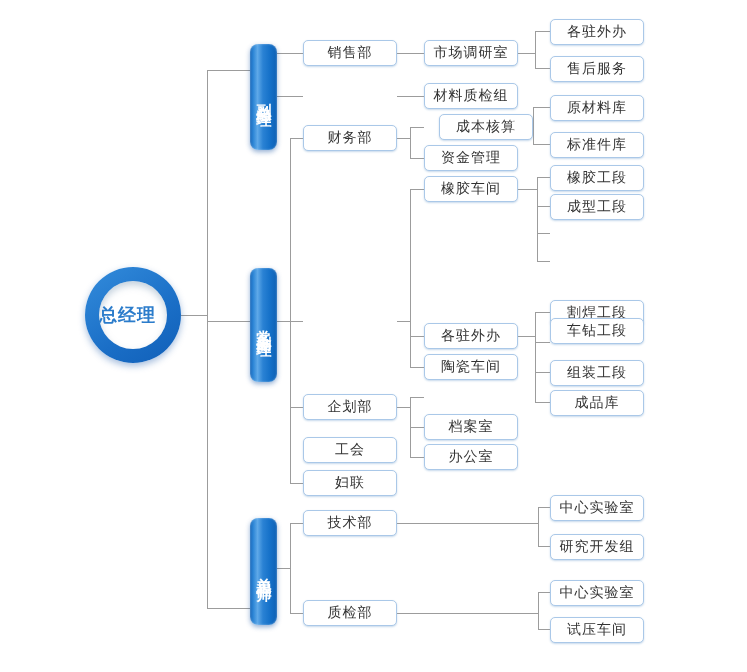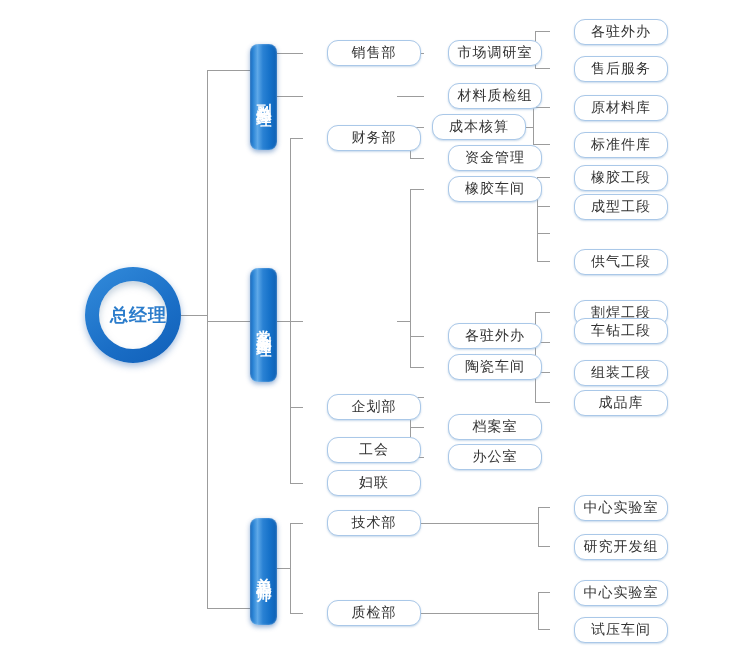--- a/index.html
+++ b/index.html
@@ -2,46 +2,45 @@
 <html style="--line: #9c9c9c; --box-border: #aac8e8;"><head>
 <meta charset="utf-8">
 <title>Diagram</title>
 <style>
   html,body{margin:0;padding:0;background:#ffffff;}
   body{font-family:"Liberation Sans","DejaVu Sans",sans-serif;}
   #canvas{position:relative;width:747px;height:672px;background:#ffffff;overflow:hidden;}
   .seg{position:absolute;background:var(--line,#9c9c9c);}
   .node{
     position:absolute;box-sizing:border-box;width:94px;height:26px;
-    background:#ffffff;border:1px solid var(--box-border,#aac8e8);border-radius:11px;
+    background:#ffffff;border:1px solid var(--box-border,#aac8e8);border-radius:5px;
     display:flex;align-items:center;justify-content:center;
     font-size:14px;color:#333333;letter-spacing:1px;
     box-shadow:0 1px 2px rgba(130,170,210,.45);
     white-space:nowrap;
-    margin-left:24px;
   }
   .bar{
     position:absolute;box-sizing:border-box;width:27px;left:250px;
     border-radius:8px;
     background:linear-gradient(90deg,#1565b8 0%,#2d86d6 12%,#5fa9e8 28%,#2a82d4 48%,#1470c8 75%,#0e60b4 100%);
     color:#ffffff;font-size:15px;font-weight:bold;
     writing-mode:vertical-rl;text-orientation:upright;
     display:flex;align-items:center;justify-content:center;
     letter-spacing:3px;
     box-shadow:0 2px 5px rgba(20,80,160,.45), inset 0 0 2px rgba(255,255,255,.55);
   }
   .root{
     position:absolute;left:85px;top:267px;width:96px;height:96px;border-radius:50%;
     background:linear-gradient(145deg,#2f87d8 10%,#1a6ec6 60%,#105fb8 100%);
     display:flex;align-items:center;justify-content:center;
     box-shadow:0 3px 7px rgba(30,90,170,.40);
   }
   .root-inner{
     width:68px;height:68px;border-radius:50%;background:#ffffff;
-    display:flex;align-items:center;justify-content:flex-end;
+    display:flex;align-items:center;justify-content:flex-start;
     box-shadow:inset 0 4px 7px rgba(140,165,190,.50);
   }
   .root-label{color:#2b7ccb;font-size:18px;font-weight:bold;letter-spacing:1px;white-space:nowrap;}
 </style>
 </head>
 <body>
 
 <div id="canvas">
 
   <div id="lines">
@@ -120,35 +119,34 @@
   <div class="node" style="left:303px;top:40px">销售部</div>
   <div class="node" style="left:303px;top:125px">财务部</div>
   <div class="node" style="left:303px;top:394px">企划部</div>
   <div class="node" style="left:303px;top:437px">工会</div>
   <div class="node" style="left:303px;top:470px">妇联</div>
   <div class="node" style="left:303px;top:510px">技术部</div>
   <div class="node" style="left:303px;top:600px">质检部</div>
 
   <div class="node" style="left:424px;top:40px">市场调研室</div>
   <div class="node" style="left:424px;top:83px">材料质检组</div>
-  <div class="node" style="left:408px;top:114px">成本核算</div>
+  <div class="node" style="left:439px;top:114px">成本核算</div>
   <div class="node" style="left:424px;top:145px">资金管理</div>
   <div class="node" style="left:424px;top:176px">橡胶车间</div>
   <div class="node" style="left:424px;top:323px">各驻外办</div>
   <div class="node" style="left:424px;top:354px">陶瓷车间</div>
   <div class="node" style="left:424px;top:414px">档案室</div>
   <div class="node" style="left:424px;top:444px">办公室</div>
 
   <div class="node" style="left:550px;top:19px">各驻外办</div>
   <div class="node" style="left:550px;top:56px">售后服务</div>
   <div class="node" style="left:550px;top:95px">原材料库</div>
   <div class="node" style="left:550px;top:132px">标准件库</div>
   <div class="node" style="left:550px;top:165px">橡胶工段</div>
   <div class="node" style="left:550px;top:194px">成型工段</div>
-  <div class="node" style="left:550px;top:249px">供气工段</div>
   <div class="node" style="left:550px;top:300px">割焊工段</div>
   <div class="node" style="left:550px;top:318px">车钻工段</div>
   <div class="node" style="left:550px;top:360px">组装工段</div>
   <div class="node" style="left:550px;top:390px">成品库</div>
   <div class="node" style="left:550px;top:495px">中心实验室</div>
   <div class="node" style="left:550px;top:534px">研究开发组</div>
   <div class="node" style="left:550px;top:580px">中心实验室</div>
   <div class="node" style="left:550px;top:617px">试压车间</div>
 
 </div>

